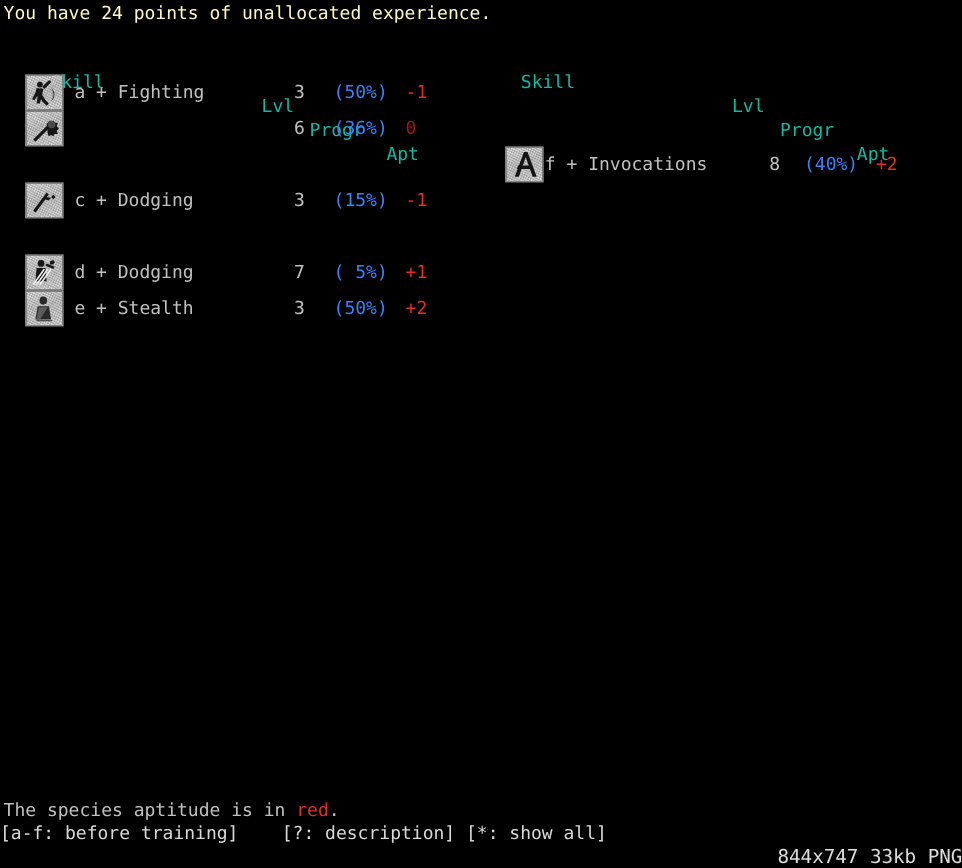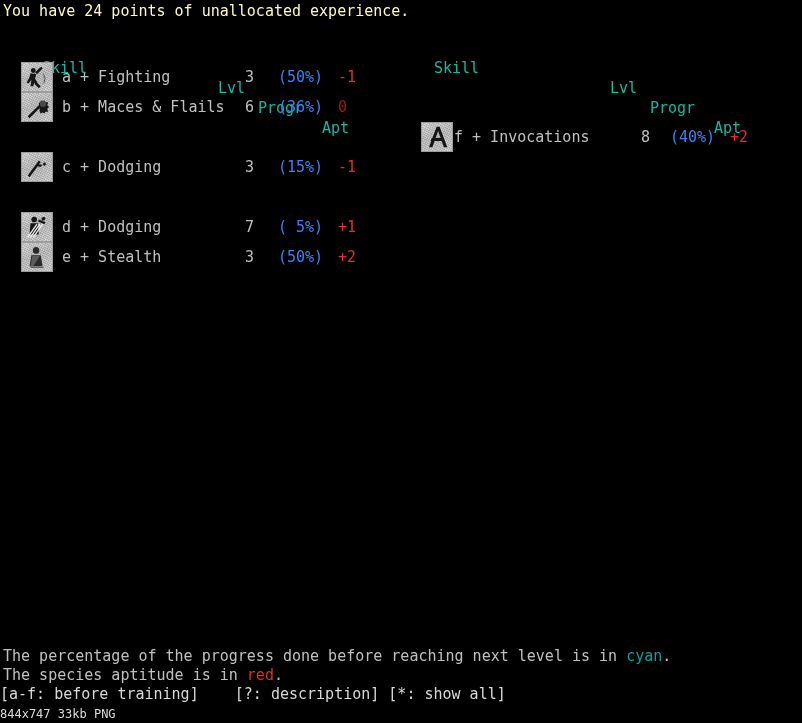--- a/index.html
+++ b/index.html
@@ -139,22 +139,22 @@
     top: 684px;
     white-space: pre;
     color: #d9d9d9;
   }
 
   .watermark {
     position: absolute;
     left: 0;
     right: 0;
     top: 707px;
-    text-align: left;
-    font-size: 12px;
+    text-align: right;
+    font-size: 16px;
     line-height: 14px;
     color: #dcdcdc;
     white-space: pre;
   }
 </style>
 </head>
 <body>
 
 <div class="screen">
 
@@ -201,21 +201,20 @@
     <div class="skill-row">
       <div class="skill-icon">
         <svg viewBox="0 0 32 30">
           <g fill="#161616">
             <path d="M6 25 l2 2 l13 -13 l-2 -2 z"></path>
             <path d="M18 11 l3 -3 l1 1 l2 -1 l1 2 l3 0 l-1 3 l2 2 l-2 2 l1 3 l-3 0 l-1 2 l-2 -1 l-2 1 l-1 -2 z"></path>
           </g>
           <circle cx="22.5" cy="11.5" r="3.4" fill="#4a4a4a"></circle>
         </svg>
       </div>
-      <span class="row-label">b + Maces &amp; Flails</span>
       <span class="row-lvl">6</span>
       <span class="row-progr">(36%)</span>
       <span class="row-apt zero">0</span>
     </div>
 
     <div class="skill-row spacer"></div>
 
     <div class="skill-row">
       <div class="skill-icon">
         <svg viewBox="0 0 32 30">
@@ -295,21 +294,20 @@
         </svg>
       </div>
       <span class="row-label">f + Invocations</span>
       <span class="row-lvl">8</span>
       <span class="row-progr">(40%)</span>
       <span class="row-apt">+2</span>
     </div>
 
   </div>
 
-  <div class="legend" id="legend-line-1"><span>The percentage of the progress done before reaching next level is in </span><span class="kw-cyan">cyan</span><span>.</span></div>
 
   <div class="legend" id="legend-line-2"><span>The species aptitude is in </span><span class="kw-red">red</span><span>.</span></div>
 
   <div class="command-line">[a-f: before training]    [?: description] [*: show all]</div>
 
   <div class="watermark">844x747 33kb PNG</div>
 
 </div>
 
 </body></html>

